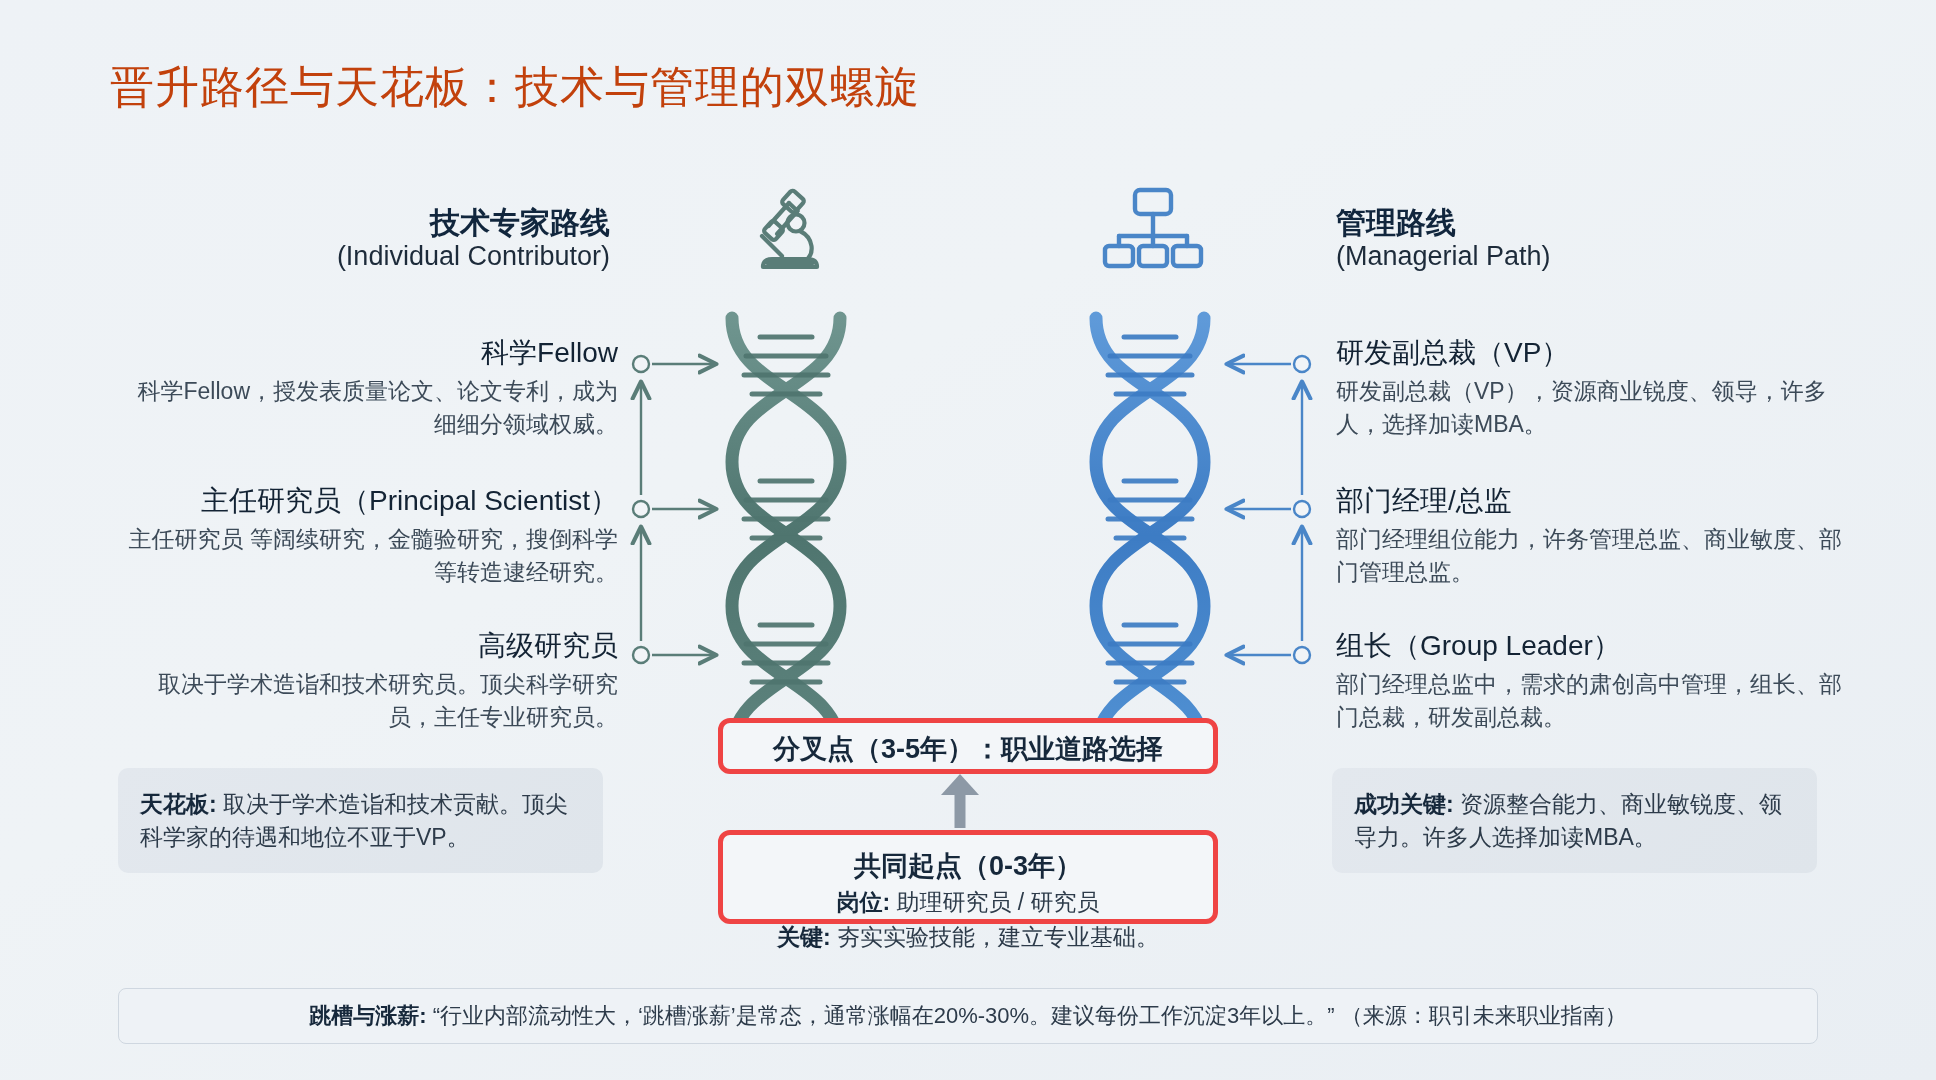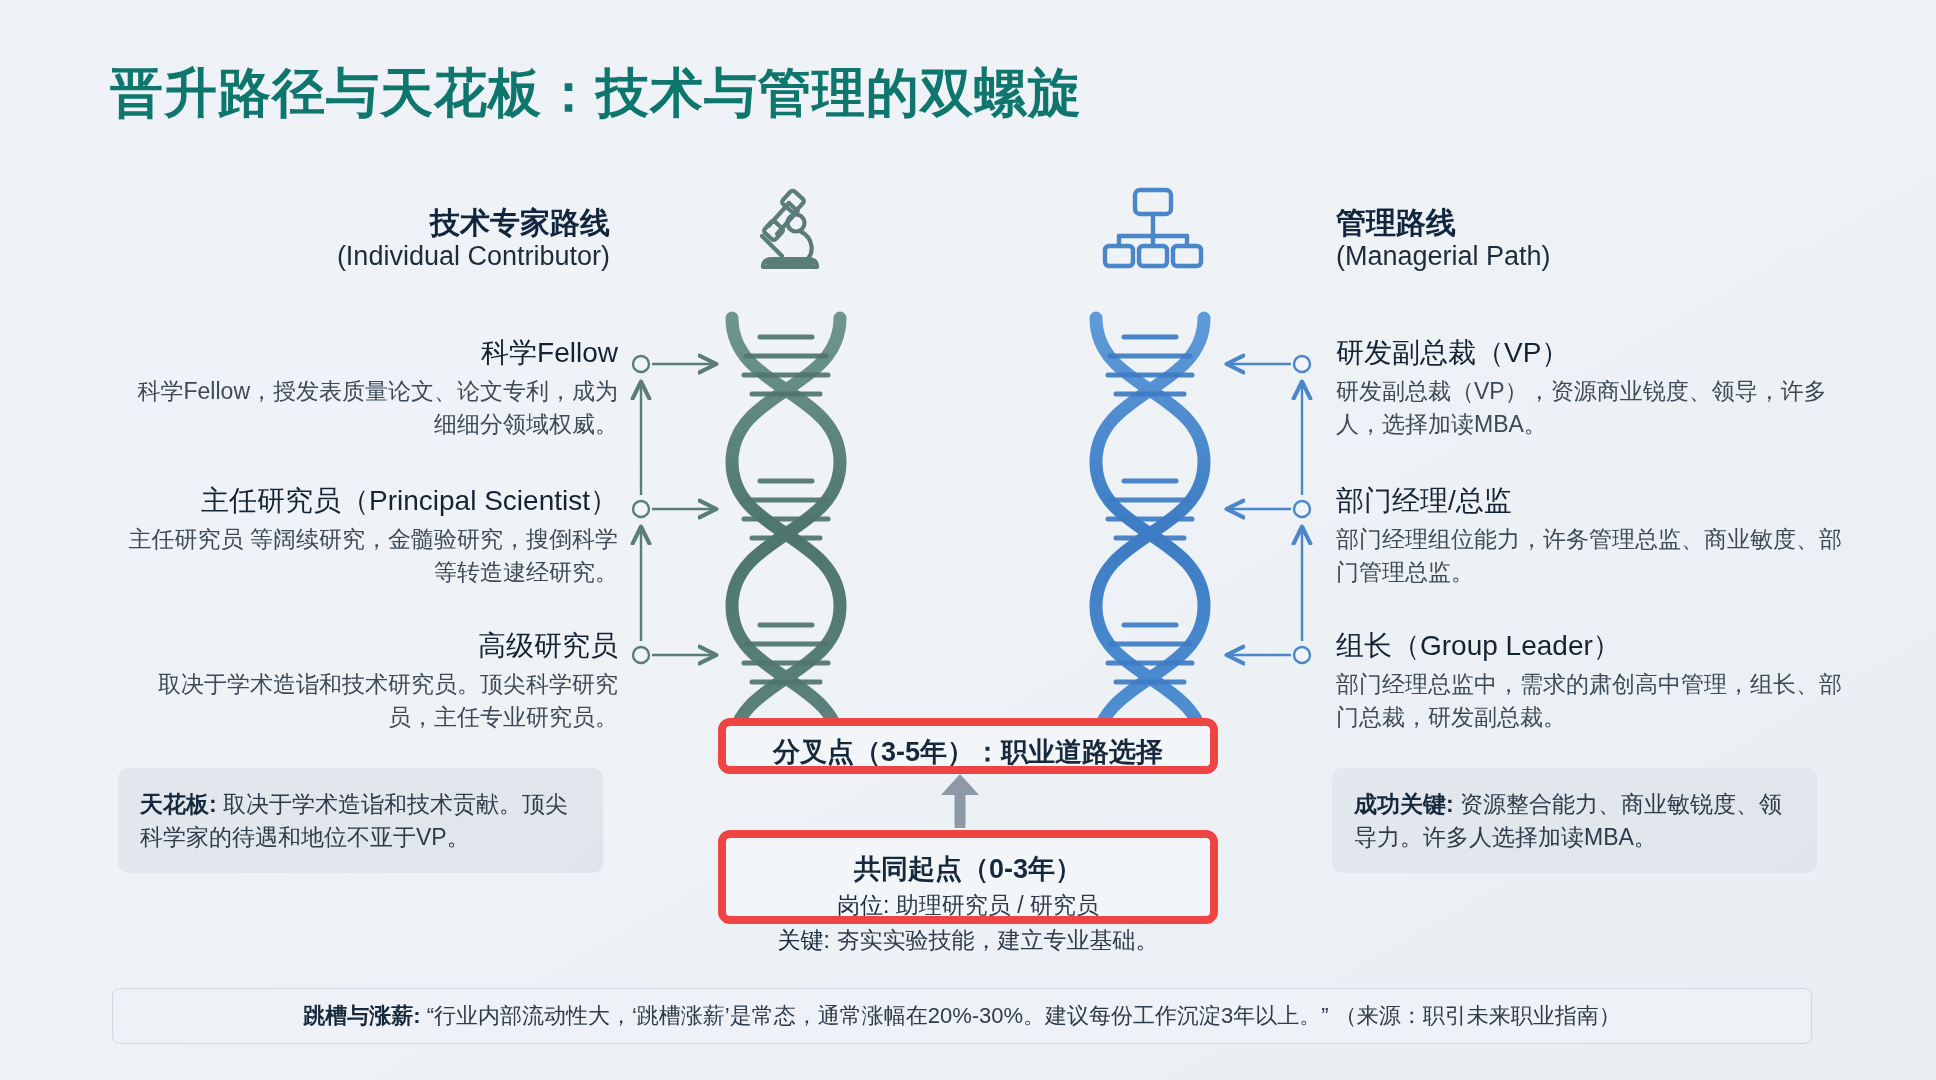--- a/index.html
+++ b/index.html
@@ -7,22 +7,22 @@
     width:1936px;height:1080px;overflow:hidden;
     background:linear-gradient(150deg,#eef2f6 0%,#eff3f6 40%,#e9eef3 100%);
     font-family:"Liberation Sans","DejaVu Sans",sans-serif;
     color:#1d2b3a;position:relative;
   }
   .stage{position:absolute;inset:0;}
 
   
   .title{
     position:absolute;left:110px;top:58px;
-    font-size:53px;font-weight:700;letter-spacing:1px;
-    color:#0f766e;white-space:nowrap;
+    font-size:44px;font-weight:400;letter-spacing:1px;
+    color:#c2410c;white-space:nowrap;
   }
 
   
   .colhead{position:absolute;}
   .colhead .cn{font-size:30px;font-weight:700;color:#11263d;line-height:1.18;}
   .colhead .en{font-size:27px;font-weight:400;color:#1d2b3a;line-height:1.2;}
   #head-ic{left:0;top:205px;width:610px;text-align:right;}
   #head-mg{left:1336px;top:205px;width:620px;text-align:left;}
 
   .hicon{position:absolute;}
@@ -42,45 +42,45 @@
   #lvl-ic-0{top:335px;}
   #lvl-ic-1{top:483px;}
   #lvl-ic-2{top:628px;}
   #lvl-mg-0{top:335px;}
   #lvl-mg-1{top:483px;}
   #lvl-mg-2{top:628px;}
 
   
   .cbox{
     position:absolute;background:#f3f6f9;
-    border:8px solid #ef4444;border-radius:12px;
+    border:5px solid #ef4444;border-radius:12px;
     box-sizing:border-box;text-align:center;
   }
   #fork-box{left:718px;top:718px;width:500px;height:56px;line-height:52px;}
   #fork-box .t{font-size:27px;font-weight:700;color:#16283b;}
   #start-box{left:718px;top:830px;width:500px;height:94px;padding-top:14px;}
   #start-box .s-title{font-size:27px;font-weight:700;color:#16283b;line-height:1.3;}
   #start-box .s-row{font-size:23px;color:#2d3b4a;line-height:1.42;margin-top:2px;}
-  #start-box .s-row b{font-weight:400;color:#16283b;}
+  #start-box .s-row b{font-weight:700;color:#16283b;}
 
   
   .card{
     position:absolute;width:485px;
     background:linear-gradient(135deg,#e3e8ee 0%,#dfe5eb 100%);
     border-radius:10px;padding:20px 22px;box-sizing:border-box;
   }
   #card-ic{left:118px;top:768px;}
   #card-mg{left:1332px;top:768px;}
   .card p{margin:0;font-size:23px;line-height:1.42;color:#2d3b4a;}
   .card p + p{margin-top:20px;}
   .card b{font-weight:700;color:#16283b;}
 
   
   #footer{
-    position:absolute;left:112px;top:988px;width:1700px;height:56px;
+    position:absolute;left:118px;top:988px;width:1700px;height:56px;
     background:#eef2f6;border:1px solid #cfd7e0;border-radius:8px;
     display:flex;align-items:center;justify-content:center;
     box-sizing:border-box;
   }
   #footer .f-text{font-size:22px;color:#2d3b4a;white-space:nowrap;}
   #footer .f-text b{font-weight:700;color:#16283b;}
 </style>
 </head>
 <body>
 

